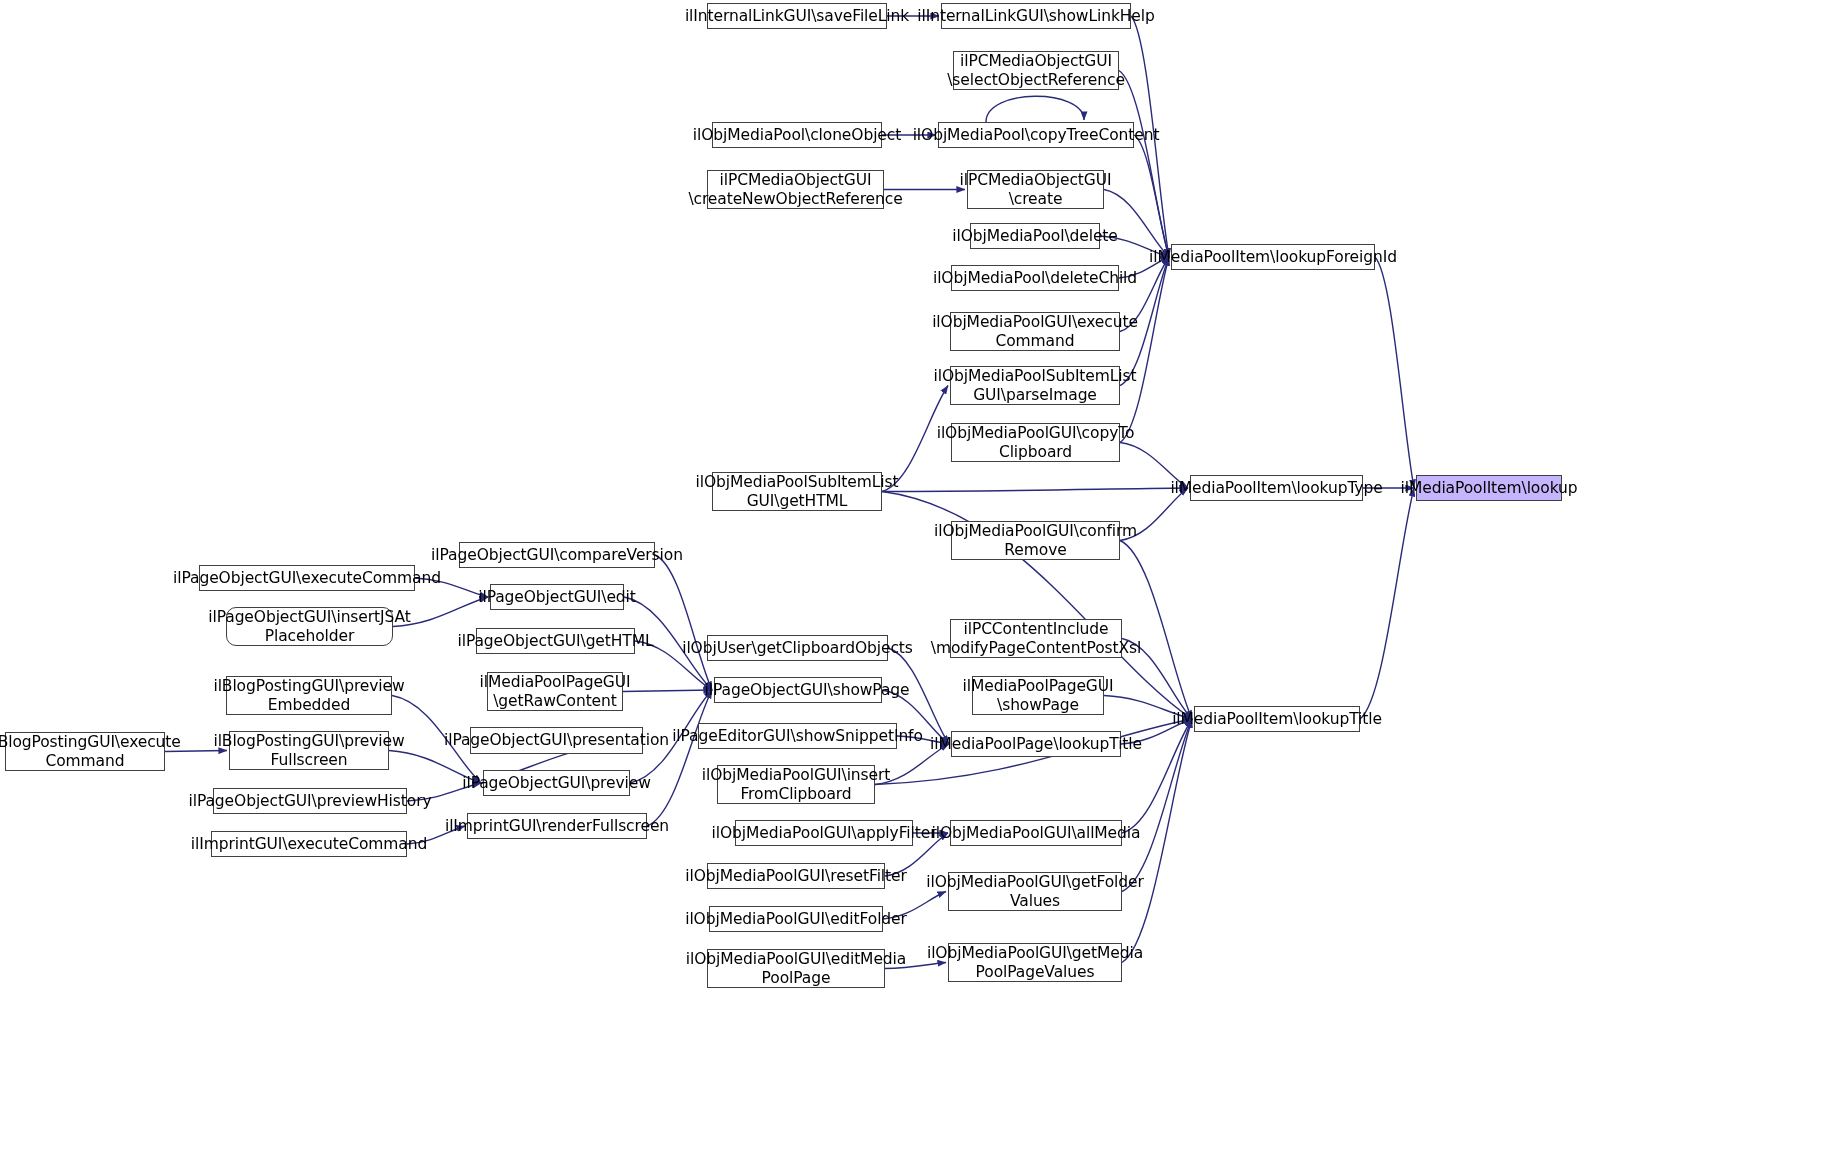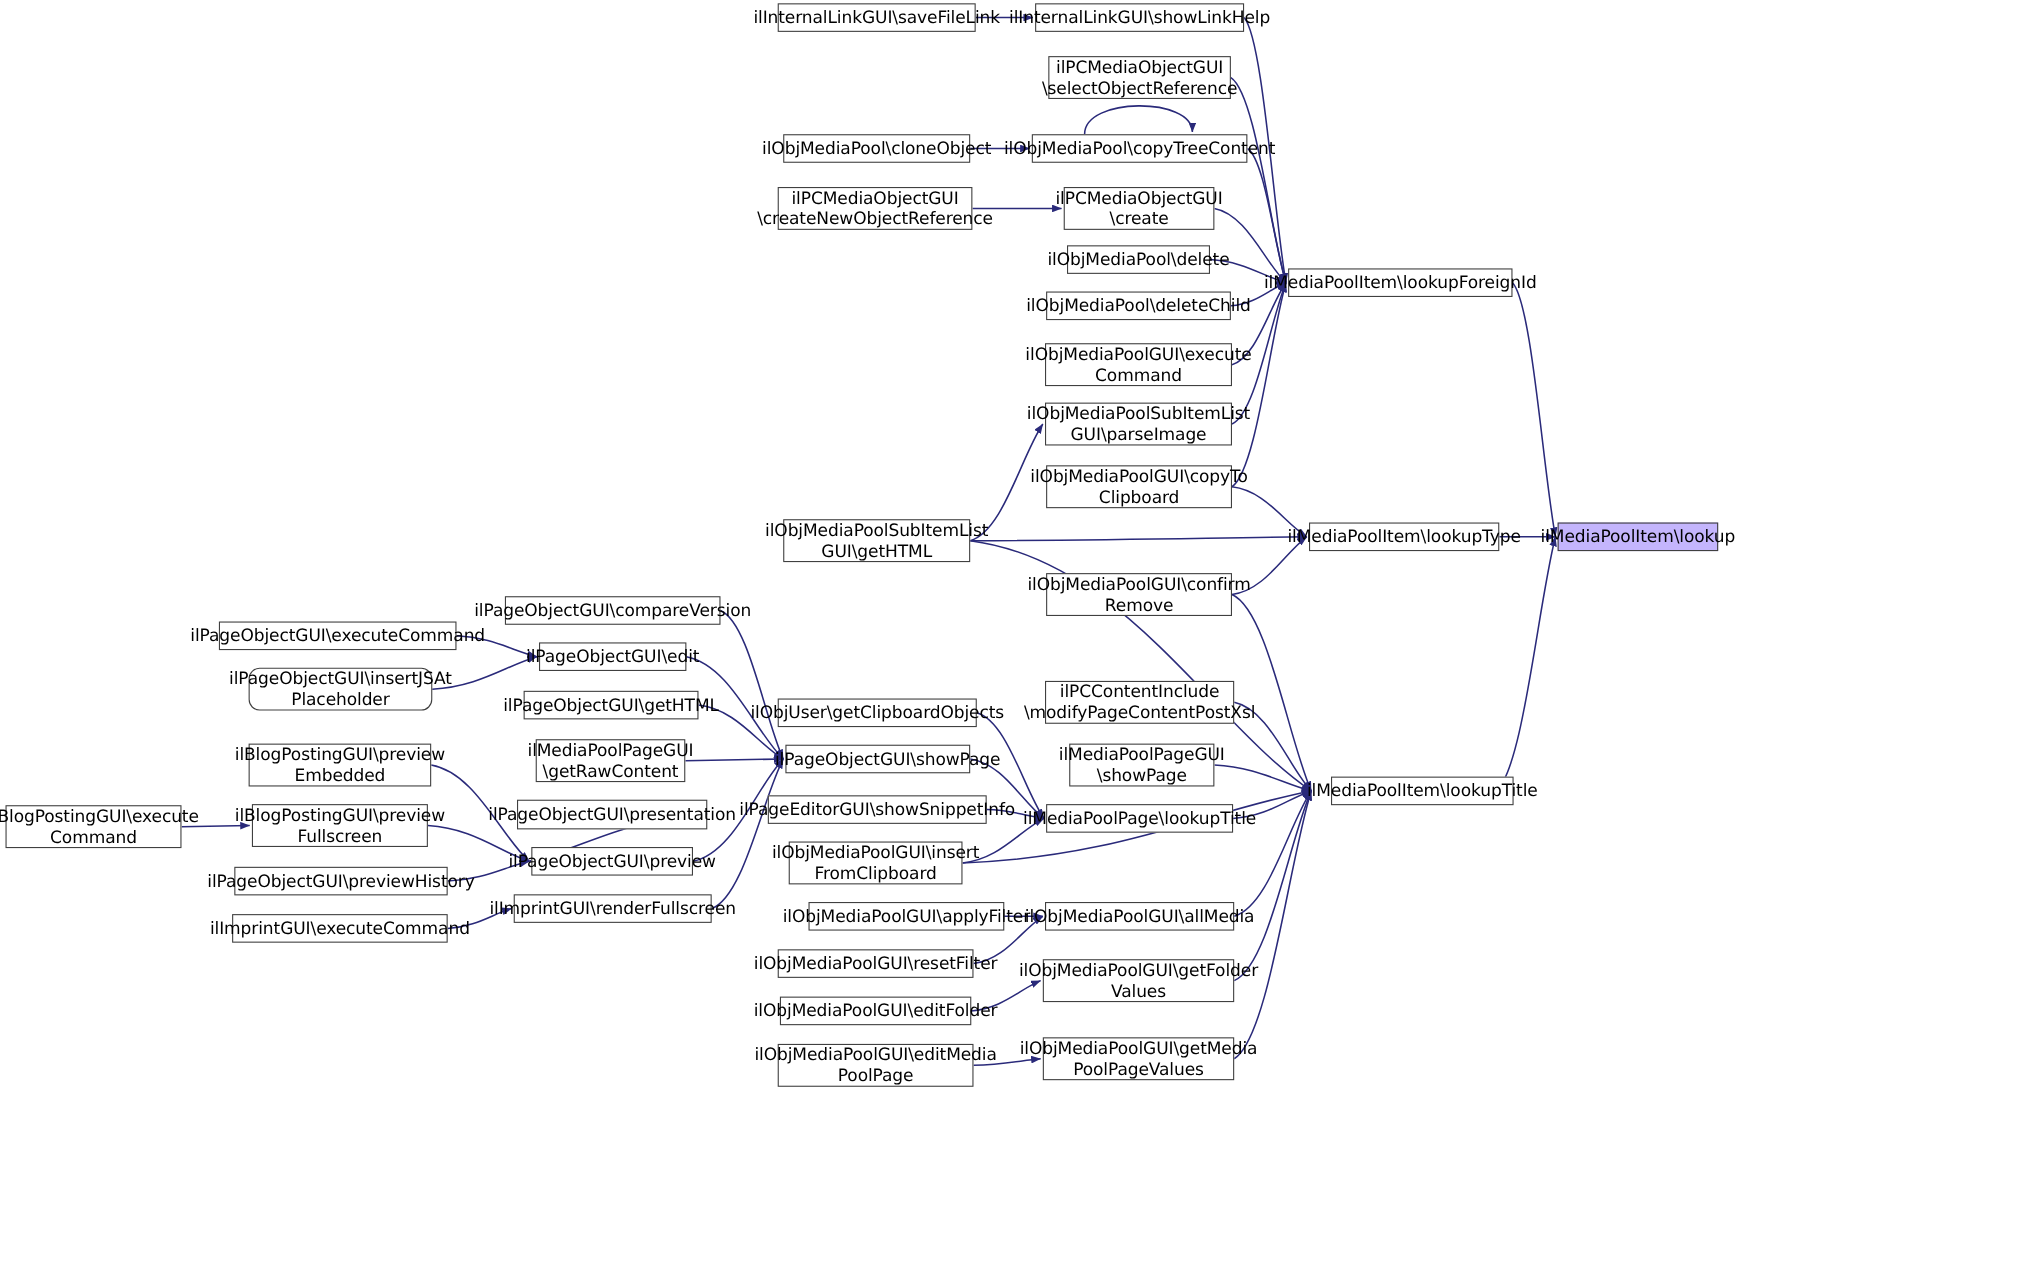--- a/index.html
+++ b/index.html
@@ -143,21 +143,21 @@
 \modifyPageContentPostXsl</div>
       <div class="node" style="left: 476px; top: 628px; width: 159px; height: 26px;">ilPageObjectGUI\getHTML</div>
       <div class="node" style="left: 707px; top: 635px; width: 181px; height: 26px;">ilObjUser\getClipboardObjects</div>
       <div class="node" style="left: 226px; top: 676px; width: 166px; height: 39px;">ilBlogPostingGUI\preview
 Embedded</div>
       <div class="node" style="left: 487px; top: 672px; width: 136px; height: 39px;">ilMediaPoolPageGUI
 \getRawContent</div>
       <div class="node" style="left: 972px; top: 676px; width: 132px; height: 39px;">ilMediaPoolPageGUI
 \showPage</div>
       <div class="node" style="left: 714px; top: 677px; width: 168px; height: 26px; padding-left: 21px;">ilPageObjectGUI\showPage</div>
-      <div class="node" style="left: 1194px; top: 706px; width: 166px; height: 26px; margin-left: 16px;">ilMediaPoolItem\lookupTitle</div>
+      <div class="node" style="left: 1194px; top: 706px; width: 166px; height: 26px;">ilMediaPoolItem\lookupTitle</div>
       <div class="node" style="left: 698px; top: 723px; width: 199px; height: 26px;">ilPageEditorGUI\showSnippetInfo</div>
       <div class="node" style="left: 951px; top: 731px; width: 170px; height: 26px;">ilMediaPoolPage\lookupTitle</div>
       <div class="node" style="left: 229px; top: 731px; width: 160px; height: 39px;">ilBlogPostingGUI\preview
 Fullscreen</div>
       <div class="node" style="left: 470px; top: 727px; width: 173px; height: 27px;">ilPageObjectGUI\presentation</div>
       <div class="node" style="left: 5px; top: 732px; width: 160px; height: 39px;">ilBlogPostingGUI\execute
 Command</div>
       <div class="node" style="left: 717px; top: 765px; width: 158px; height: 39px;">ilObjMediaPoolGUI\insert
 FromClipboard</div>
       <div class="node" style="left: 483px; top: 770px; width: 147px; height: 26px;">ilPageObjectGUI\preview</div>

